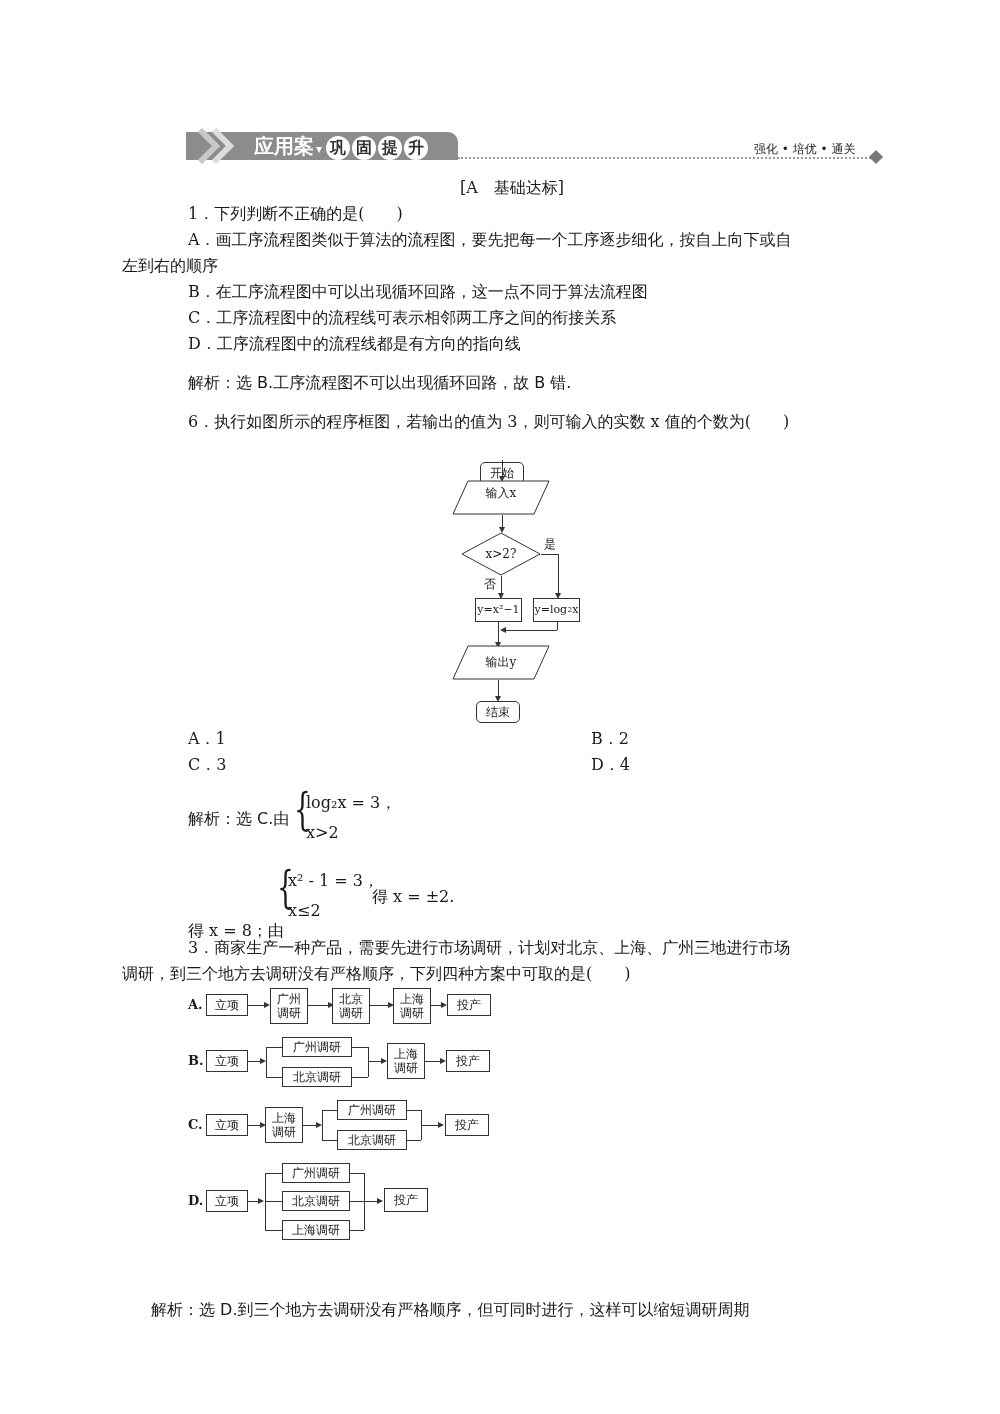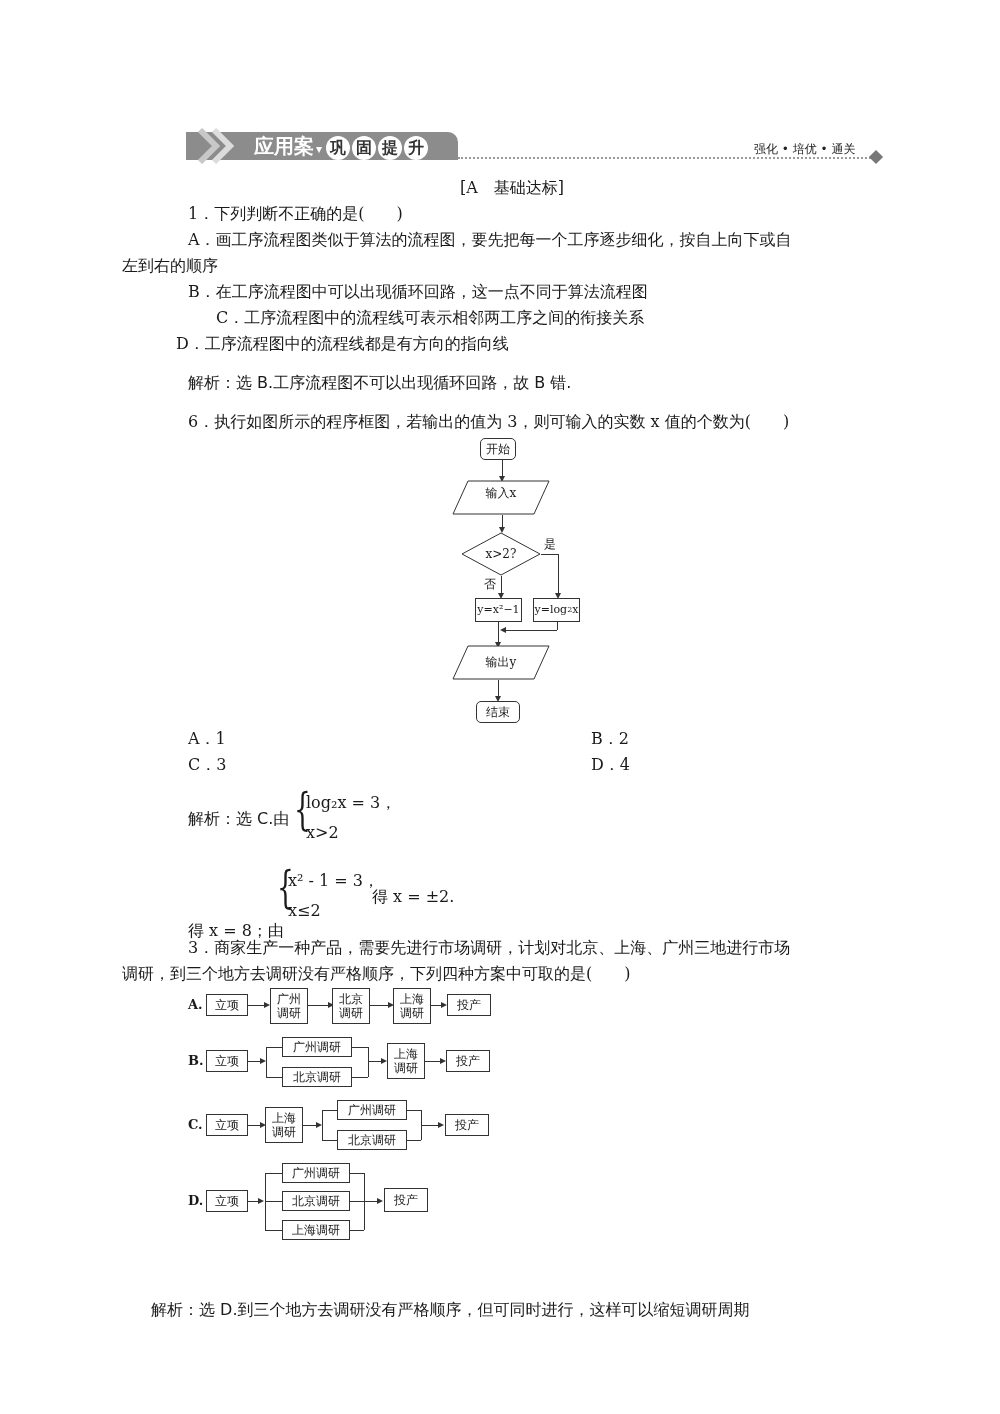--- a/index.html
+++ b/index.html
@@ -50,32 +50,32 @@
 <div class="abs txt" style="left:460px; top:177px;">[A　基础达标]</div>
 
 <div class="abs txt" style="left:188px; top:203px;">1．下列判断不正确的是(　　)</div>
 <div class="abs txt" style="left:188px; top:229px;">
   <span>A．</span><span>画工序流程图类似于算法的流程图，要先把每一个工序逐步细化，按自上向下或自</span>
 </div>
 <div class="abs txt" style="left:122px; top:255px;">左到右的顺序</div>
 <div class="abs txt" style="left:188px; top:281px;">
   <span>B．</span><span>在工序流程图中可以出现循环回路，这一点不同于算法流程图</span>
 </div>
-<div class="abs txt" style="left:188px; top:307px;margin-left:28px;">
+<div class="abs txt" style="left:188px; top:307px;">
   <span>C．</span><span>工序流程图中的流程线可表示相邻两工序之间的衔接关系</span>
 </div>
-<div class="abs txt" style="left:176px; top:333px;">
+<div class="abs txt" style="left:188px; top:333px;">
   <span>D．</span><span>工序流程图中的流程线都是有方向的指向线</span>
 </div>
 <div class="abs txt sans" style="left:188px; top:372px;">解析：选 B.工序流程图不可以出现循环回路，故 B 错.</div>
 
 <div class="abs txt" style="left:188px; top:411px;">6．执行如图所示的程序框图，若输出的值为 3，则可输入的实数 x 值的个数为(　　)</div>
 
 <div>
-  <div class="fbox rounded" style="left:480px; top:438px; width:36px; height:22px;">开始</div>
+  <div class="fbox rounded" style="left:480px; top:462px; width:44px; height:22px;">开始</div>
   <div class="vline" style="left:502px; top:460px; height:18px;"></div>
   <div class="arrow-d" style="left:499px; top:476px;"></div>
 
   <svg class="abs" style="left:452px; top:480px;" width="98" height="35">
     <polygon points="16,1 97,1 82,34 1,34" fill="#fff" stroke="#333" stroke-width="1"></polygon>
   </svg>
   <div class="abs" style="left:452px; top:476px; width:98px; height:35px; font-size:12px; display:flex; align-items:center; justify-content:center;">输入x</div>
 
   <div class="vline" style="left:502px; top:515px; height:14px;"></div>
   <div class="arrow-d" style="left:499px; top:527px;"></div>

